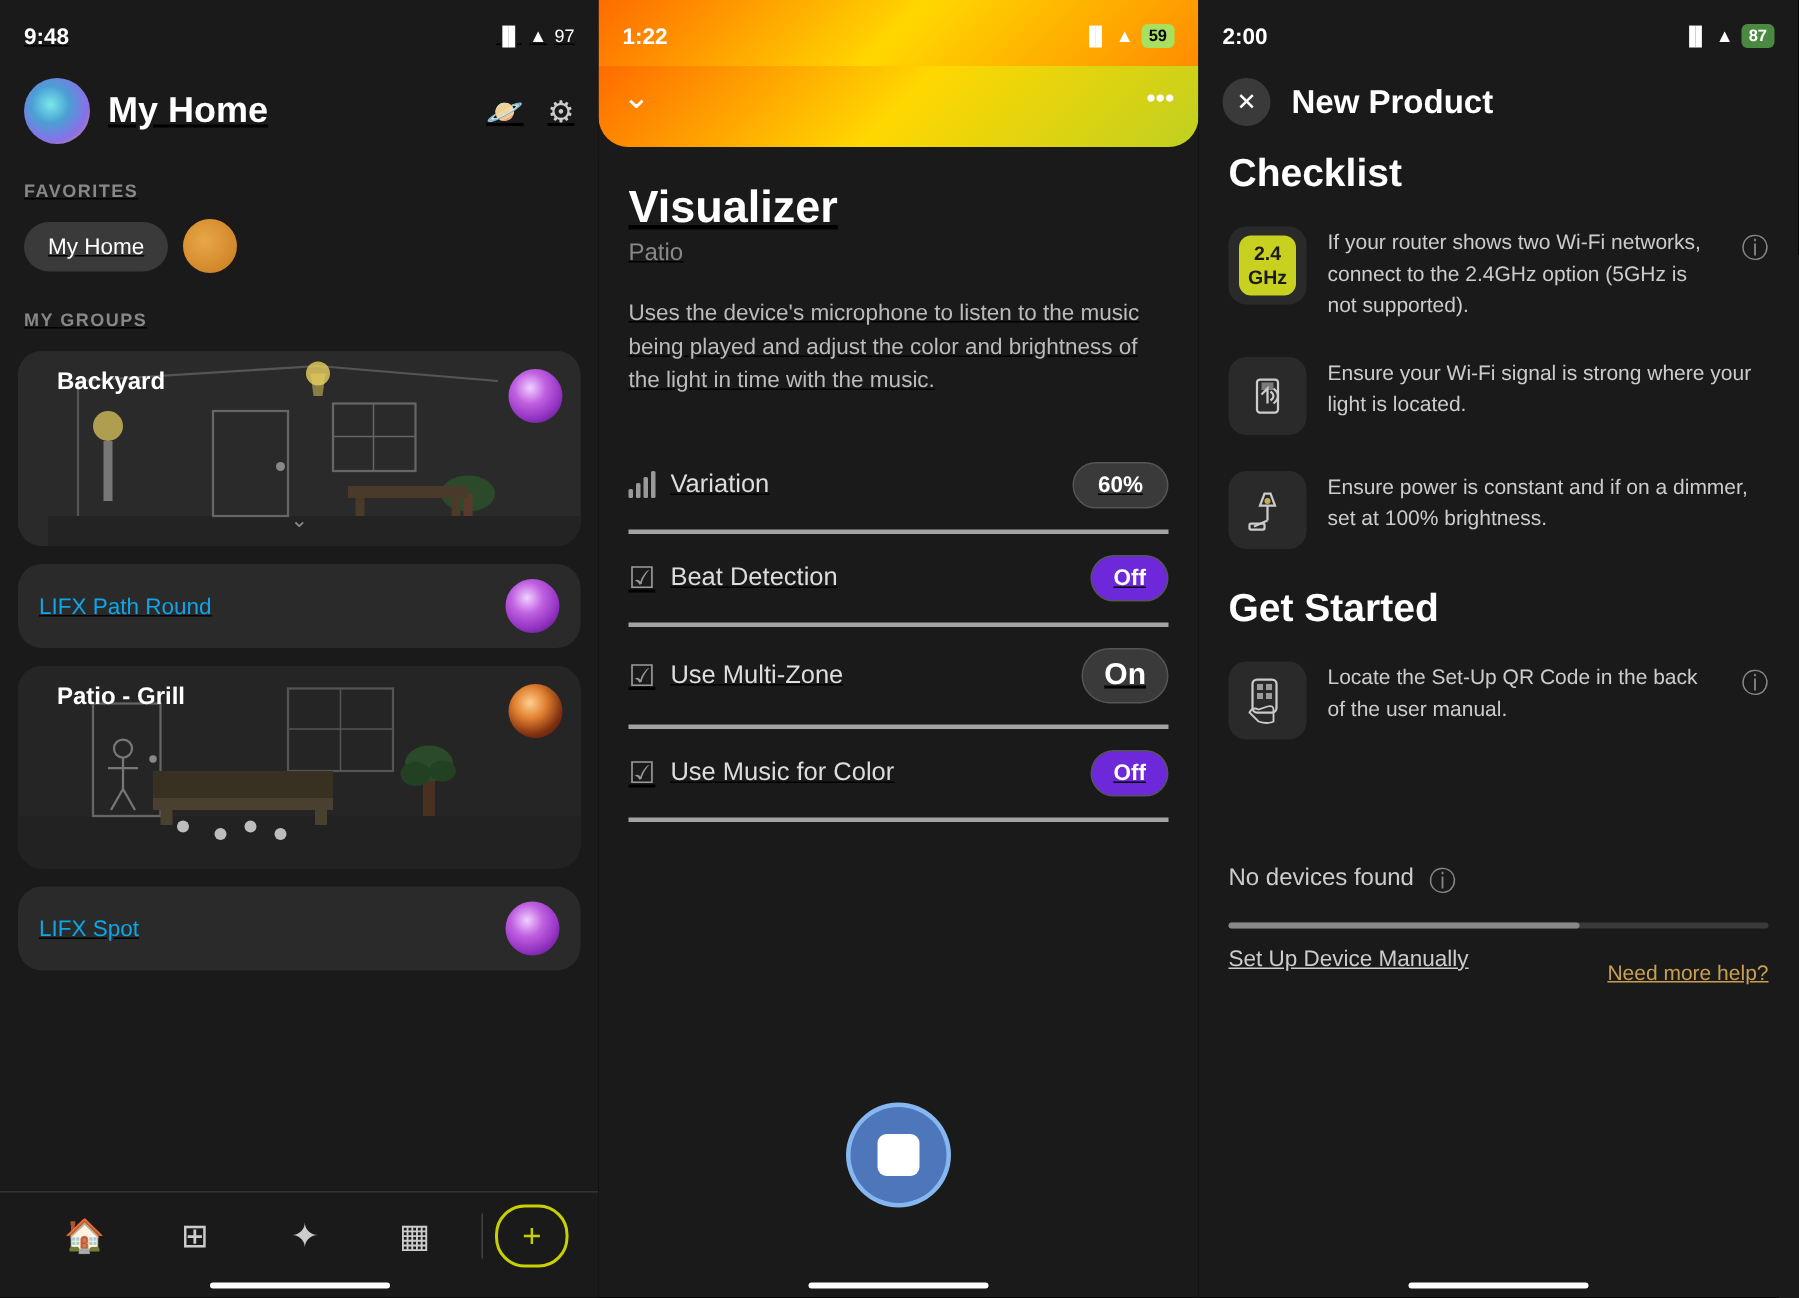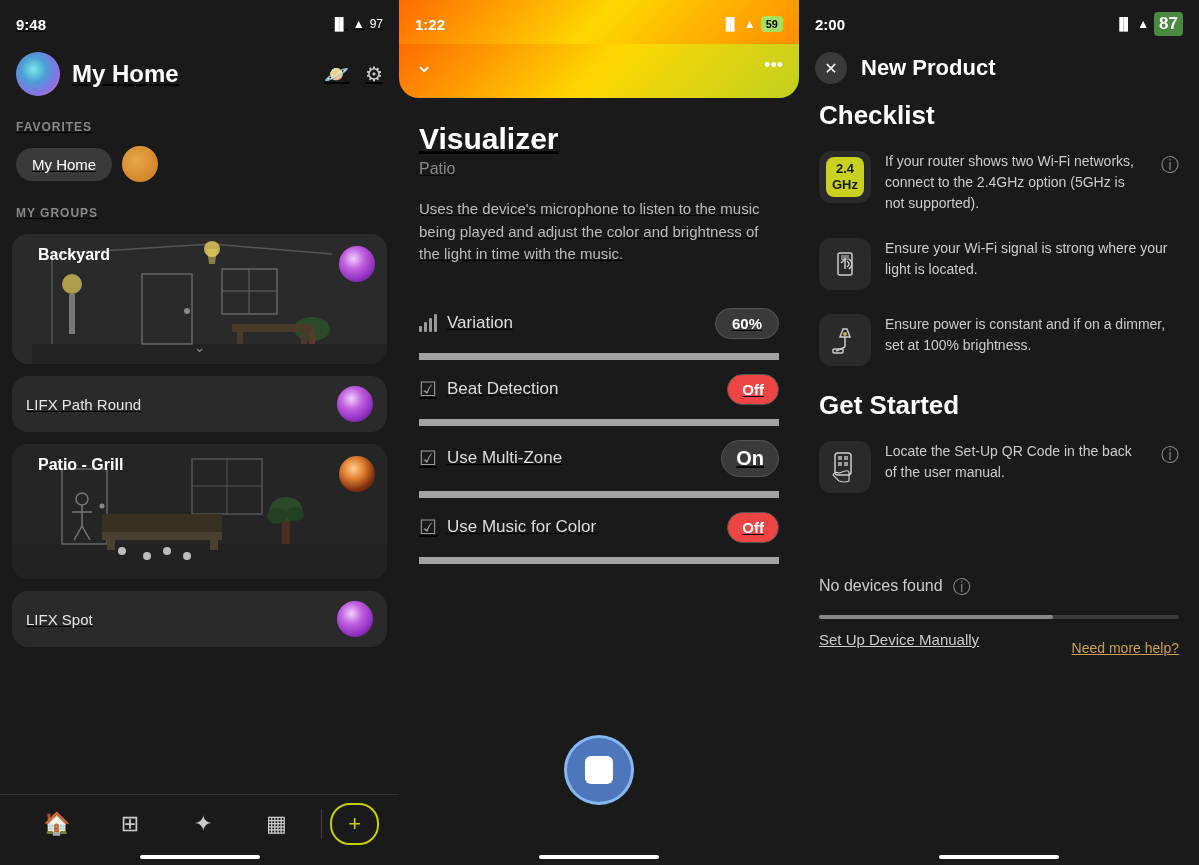--- a/index.html
+++ b/index.html
@@ -99,21 +99,21 @@
     .group-label {
       color: #fff;
       font-size: 16px;
       font-weight: 600;
       position: absolute;
       top: 12px;
       left: 26px;
       z-index: 2;
     }
     .group-label-small {
-      color: #e5e5e5;
+      color: #0ea5e9;
       font-size: 15px;
       font-weight: 400;
     }
     .group-bulb {
       width: 36px; height: 36px; border-radius: 50%;
       background: radial-gradient(circle at 40% 35%, #f0d0ff, #c060e0, #9030c0, #3a1060);
     }
     .group-bulb-orange {
       width: 36px; height: 36px; border-radius: 50%;
       background: radial-gradient(circle at 40% 35%, #ffd090, #e08030, #803010, #401008);
@@ -217,21 +217,21 @@
     }
     .viz-title { color: #fff; font-size: 30px; font-weight: 700; margin-bottom: 4px; }
     .viz-subtitle { color: #888; font-size: 16px; margin-bottom: 20px; }
     .viz-description { color: #bbb; font-size: 15px; line-height: 1.5; margin-bottom: 28px; }
 
     .option-row {
       display: flex;
       align-items: center;
       justify-content: space-between;
       padding: 14px 0;
-      border-bottom: 7px solid #a3a3a3;
+      border-bottom: 3px solid #a3a3a3;
     }
     .option-left {
       display: flex;
       align-items: center;
       gap: 10px;
       color: #ddd;
       font-size: 17px;
     }
     .check-icon { color: #999; font-size: 20px; }
 
@@ -247,21 +247,21 @@
     .pill-on {
       background: #3a3a3a;
       border-radius: 20px;
       padding: 6px 14px;
       color: #fff;
       font-size: 20px;
       font-weight: 600;
       border: 1px solid #555;
     }
     .pill-off {
-      background: #ef4444;
+      background: #6d28d9;
       border-radius: 20px;
       padding: 6px 14px;
       color: #fff;
       font-size: 15px;
       font-weight: 600;
       border: 1px solid #555;
     }
 
     .bar-icon {
       display: flex;
@@ -325,21 +325,21 @@
       padding: 8px 16px 4px;
       height: 44px;
     }
     .status-time3 { color: #fff; font-size: 15px; font-weight: 600; }
     .status-icons3 { display: flex; gap: 5px; align-items: center; color: #fff; font-size: 12px; }
     .battery-badge3 {
       background: #4a8a40;
       border-radius: 4px;
       padding: 2px 5px;
       color: #fff;
-      font-size: 17px;
+      font-size: 11px;
       font-weight: 700;
     }
 
     .header3 {
       padding: 8px 16px 16px;
       display: flex;
       align-items: center;
       gap: 14px;
     }
     .close-btn {

